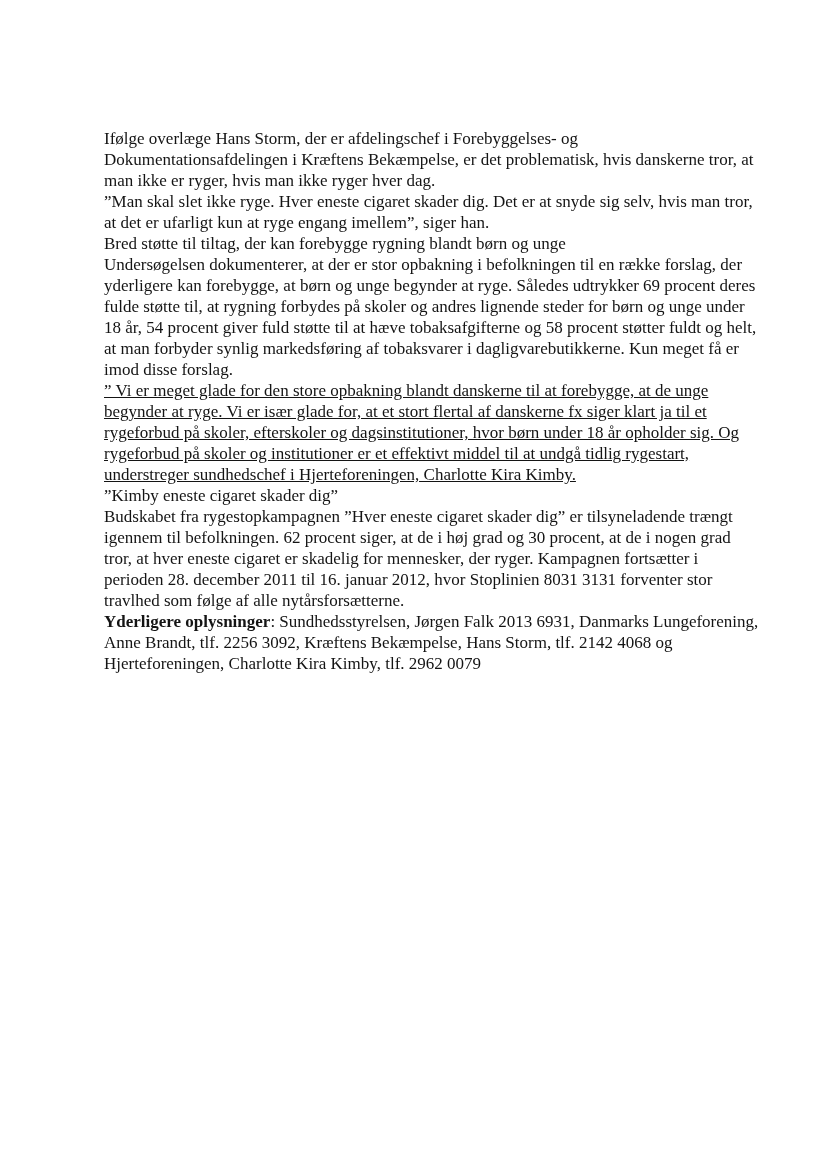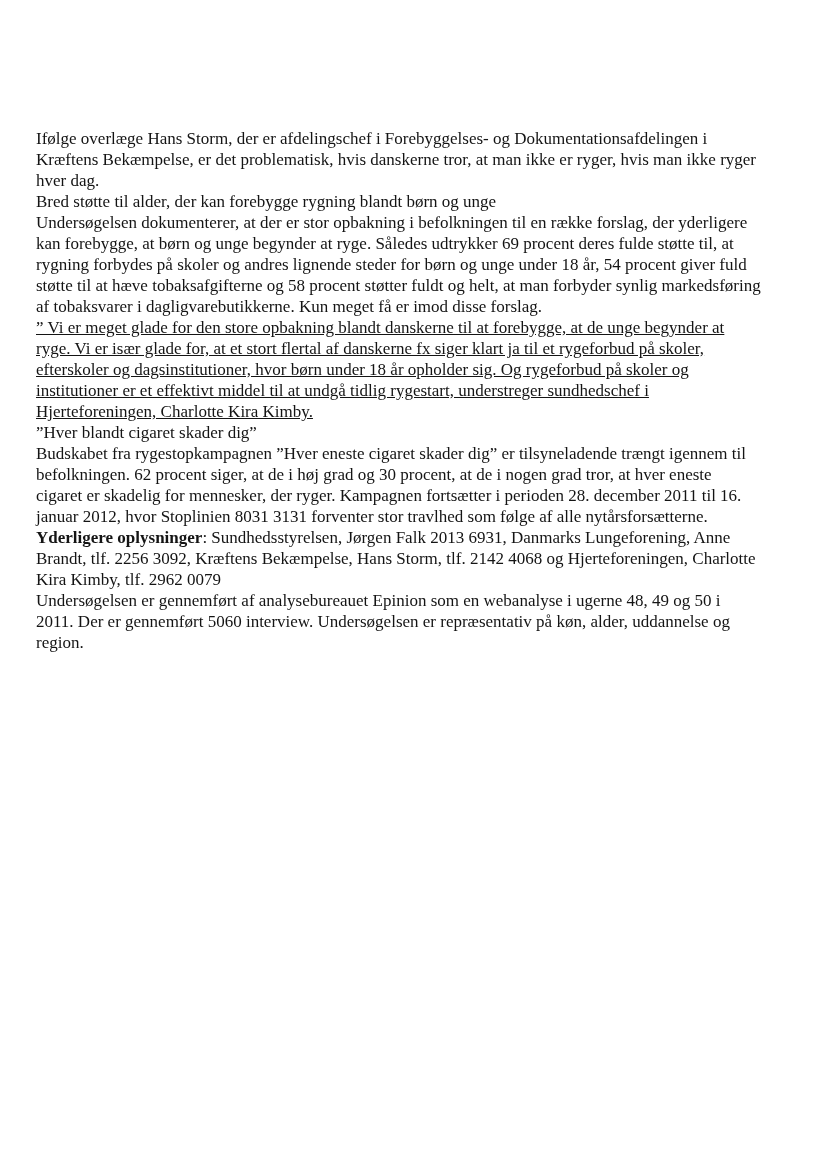--- a/index.html
+++ b/index.html
@@ -6,21 +6,21 @@
     margin: 0;
     padding: 0;
     background: #ffffff;
   }
   .page {
     position: relative;
     width: 826px;
     height: 1169px;
     box-sizing: border-box;
     background: #ffffff;
-    padding: 128px 64px 40px 36px;
+    padding: 128px 64px 40px 104px;
     font-family: "Liberation Serif", "DejaVu Serif", serif;
     font-size: 17px;
     line-height: 21px;
     color: #141414;
     overflow: hidden;
   }
   .page p, .page h2 {
     margin: 0;
     padding: 0;
     font-size: 17px;
@@ -42,28 +42,28 @@
   .mb-double { margin-bottom: 42px; }
   .bold-lead { font-weight: bold; margin-top: 12px; }
 </style>
 </head>
 <body>
 
 <div class="page">
 
   <p>Ifølge overlæge Hans Storm, der er afdelingschef i Forebyggelses- og Dokumentationsafdelingen i Kræftens Bekæmpelse, er det problematisk, hvis danskerne tror, at man ikke er ryger, hvis man ikke ryger hver dag.</p>
 
+  <p class="quote-block-lg mb-line">”Man skal slet ikke ryge. Hver eneste cigaret skader dig. Det er at snyde sig selv, hvis man tror, at det er ufarligt kun at ryge engang imellem”, siger han.</p>
 
-  <h2 class="heading mb-line">Bred støtte til alder, der kan forebygge rygning blandt børn og unge</h2>
+  <h2 class="heading mb-line">Bred støtte til tiltag, der kan forebygge rygning blandt børn og unge</h2>
 
   <p class="mb-para">Undersøgelsen dokumenterer, at der er stor opbakning i befolkningen til en række forslag, der yderligere kan forebygge, at børn og unge begynder at ryge. Således udtrykker 69 procent deres fulde støtte til, at rygning forbydes på skoler og andres lignende steder for børn og unge under 18 år, 54 procent giver fuld støtte til at hæve tobaksafgifterne og 58 procent støtter fuldt og helt, at man forbyder synlig markedsføring af tobaksvarer i dagligvarebutikkerne. Kun meget få er imod disse forslag.</p>
 
   <p class="quote-block-sm mb-double">” Vi er meget glade for den store opbakning blandt danskerne til at forebygge, at de unge begynder at ryge. Vi er især glade for, at et stort flertal af danskerne fx siger klart ja til et rygeforbud på skoler, efterskoler og dagsinstitutioner, hvor børn under 18 år opholder sig. Og rygeforbud på skoler og institutioner er et effektivt middel til at undgå tidlig rygestart, understreger sundhedschef i Hjerteforeningen, Charlotte Kira Kimby.</p>
 
-  <h2 class="heading mb-line">”Hver blandt cigaret skader dig”</h2>
+  <h2 class="heading mb-line">”Kimby eneste cigaret skader dig”</h2>
 
   <p class="mb-para">Budskabet fra rygestopkampagnen ”Hver eneste cigaret skader dig” er tilsyneladende trængt igennem til befolkningen. 62 procent siger, at de i høj grad og 30 procent, at de i nogen grad tror, at hver eneste cigaret er skadelig for mennesker, der ryger. Kampagnen fortsætter i perioden 28. december 2011 til 16. januar 2012, hvor Stoplinien 8031 3131 forventer stor travlhed som følge af alle nytårsforsætterne.</p>
 
   <p class="mb-para"><span class="bold-lead">Yderligere oplysninger</span><span>: Sundhedsstyrelsen, Jørgen Falk 2013 6931, Danmarks Lungeforening, Anne Brandt, tlf. 2256 3092, Kræftens Bekæmpelse, Hans Storm, tlf. 2142 4068 og Hjerteforeningen, Charlotte Kira Kimby, tlf. 2962 0079</span></p>
 
-  <p>Undersøgelsen er gennemført af analysebureauet Epinion som en webanalyse i ugerne 48, 49 og 50 i 2011. Der er gennemført 5060 interview. Undersøgelsen er repræsentativ på køn, alder, uddannelse og region.</p>
 
 </div>
 
 </body></html>

